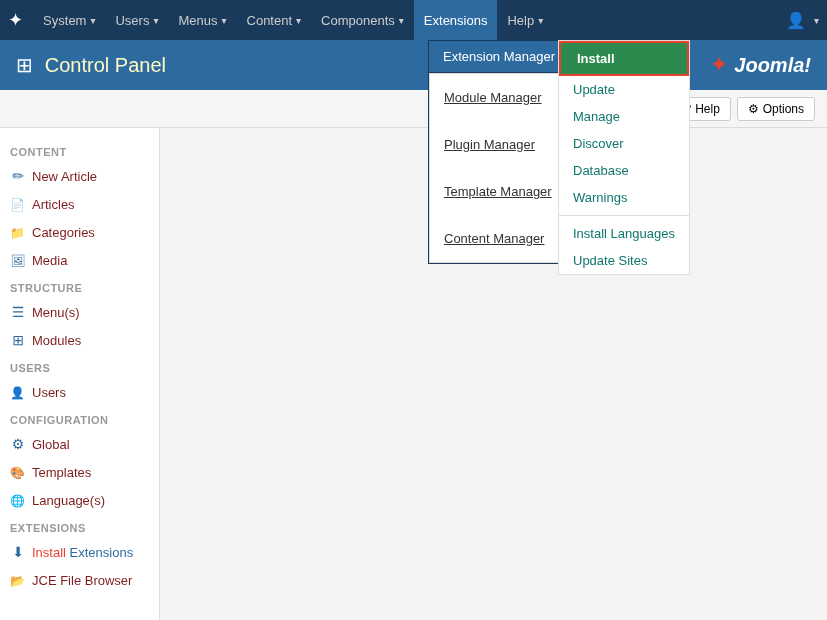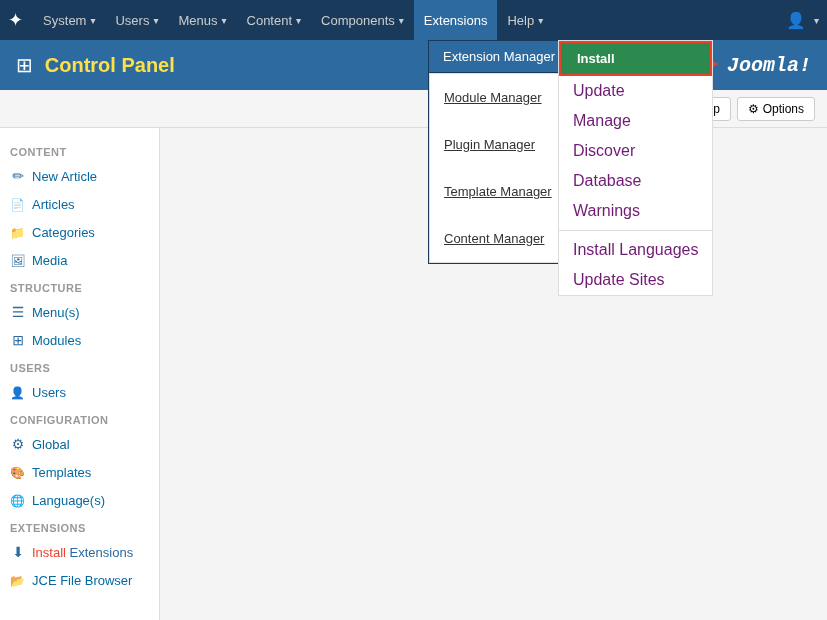--- a/index.html
+++ b/index.html
@@ -103,21 +103,21 @@
       color: #2d6a9f;
       font-size: 13px;
       gap: 6px;
     }
     .sidebar-icon {
       font-size: 14px;
       color: #2d6a9f;
       width: 16px;
       text-align: center;
     }
-    .sidebar-item-label { color: #0369a1; }
+    .sidebar-item-label { color: #7f1d1d; }
 
     
     .content-area {
       flex: 1;
       padding: 20px;
       background: #f4f4f4;
     }
 
     .extensions-dropdown {
       position: absolute;
@@ -169,23 +169,23 @@
       font-size: 13px;
       font-weight: bold;
       cursor: pointer;
       border: 2px solid #e8422c;
       display: block;
       width: 100%;
       text-align: left;
     }
     .install-submenu-item {
       padding: 6px 14px;
-      color: #701a75;
-      cursor: pointer;
-      font-size: 16px;
+      color: #0f766e;
+      cursor: pointer;
+      font-size: 13px;
     }
     .install-submenu-divider {
       border-top: 1px solid #ddd;
       margin: 4px 0;
     }
 
     
     .icon-pencil::before { content: "✏"; }
     .icon-article::before { content: "📄"; font-size: 12px; }
     .icon-category::before { content: "📁"; font-size: 12px; }
@@ -234,24 +234,24 @@
     </div>
   </div>
   <div class="navbar-right">
     <span style="color:#ccc;font-size:16px;">👤</span>
     <span style="color:#ccc;font-size:10px;">▾</span>
   </div>
 </div>
 
 <div class="titlebar">
   <span style="color:white;font-size:20px;">⊞</span>
-  <span style="color:#fde047;font-size:20px;font-weight:bold;">Control Panel</span>
+  <span style="color:#fef9c3;font-size:20px;font-weight:normal;">Control Panel</span>
   <div style="margin-left:auto;display:flex;align-items:center;">
     <span style="color:#e8422c;font-size:22px;margin-right:6px;">✦</span>
-    <span style="color:white;font-size:20px;font-weight:bold;font-style:italic;font-family:Liberation Mono, monospace;">Joomla!</span>
+    <span style="color:white;font-size:20px;font-weight:bold;font-style:italic;">Joomla!</span>
   </div>
 </div>
 
 <div class="toolbar">
   <button class="toolbar-btn">
     <span>?</span>
     <span>Help</span>
   </button>
   <button class="toolbar-btn">
     <span>⚙</span>

